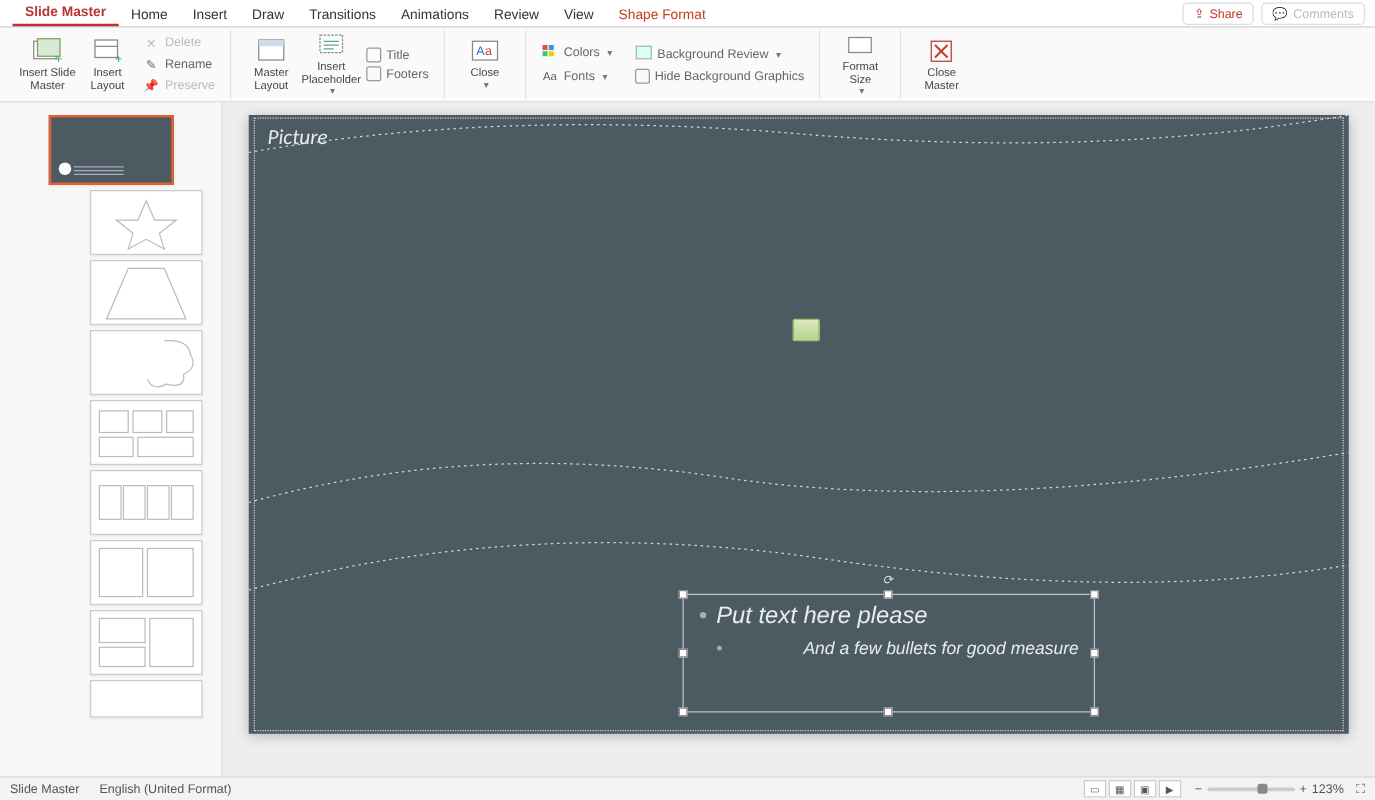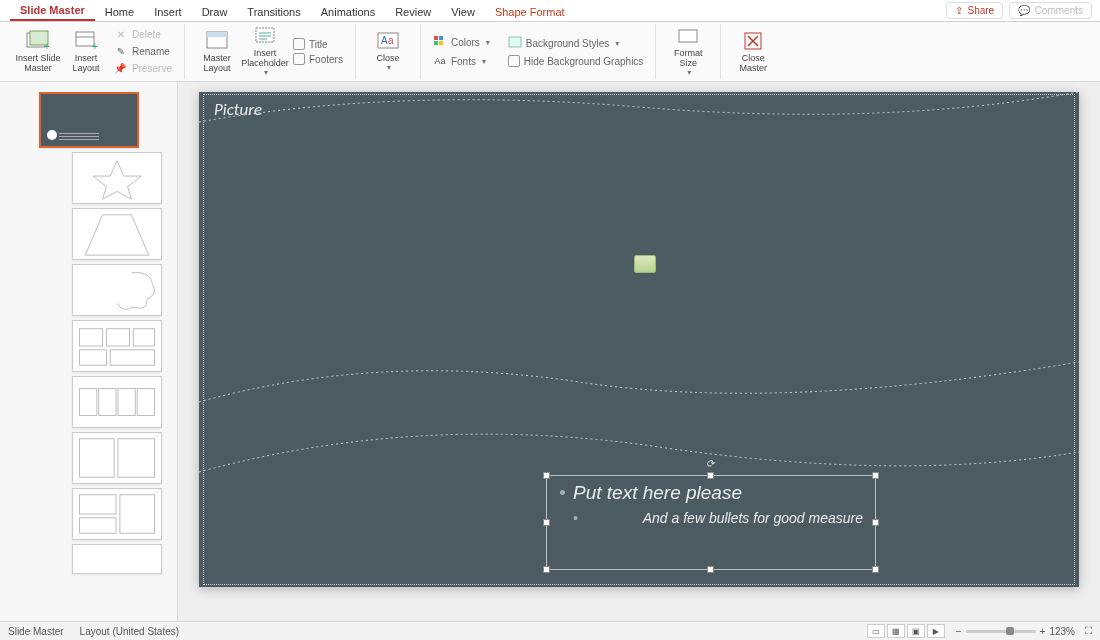--- a/index.html
+++ b/index.html
@@ -212,21 +212,21 @@
           <span>Fonts</span>
         </div>
     </div>
     <div class="minilist" style="gap:3px;margin-left:10px">
       <div class="minirow drop">
           <span class="mi">
             <svg viewBox="0 0 14 14">
               <rect x="1" y="1" width="12" height="10" fill="#dfe" stroke="#9bb"></rect>
             </svg>
           </span>
-          <span>Background Styles</span>
+          <span>Background Review</span>
         </div>
       <div class="minirow">
           <span class="minick"></span>
           <span>Hide Background Graphics</span>
         </div>
     </div>
   </div>
 
   <div class="group">
     <div class="bigbtn drop">
@@ -330,21 +330,21 @@
           <li class="l1">Put text here please</li>
           <li class="l2">And a few bullets for good measure</li>
         </ul>
       </div>
     </div>
   </div>
 </div>
 
 <div class="status">
   <span>Slide Master</span>
-  <span style="margin-left:16px">Layout (United States)</span>
+  <span style="margin-left:16px">English (United Format)</span>
   <span class="sp"></span>
   <span class="vbtn">▭</span>
   <span class="vbtn">▦</span>
   <span class="vbtn">▣</span>
   <span class="vbtn">▶</span>
   <div class="zoom">
     <span>−</span>
     <div class="ztrack">
         <div class="zthumb"></div>
       </div>

